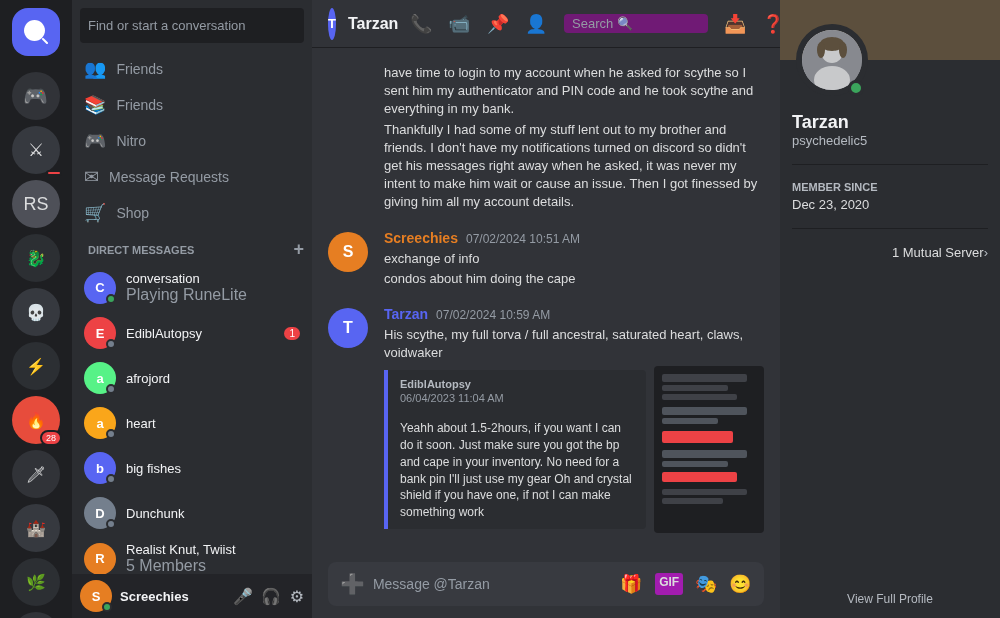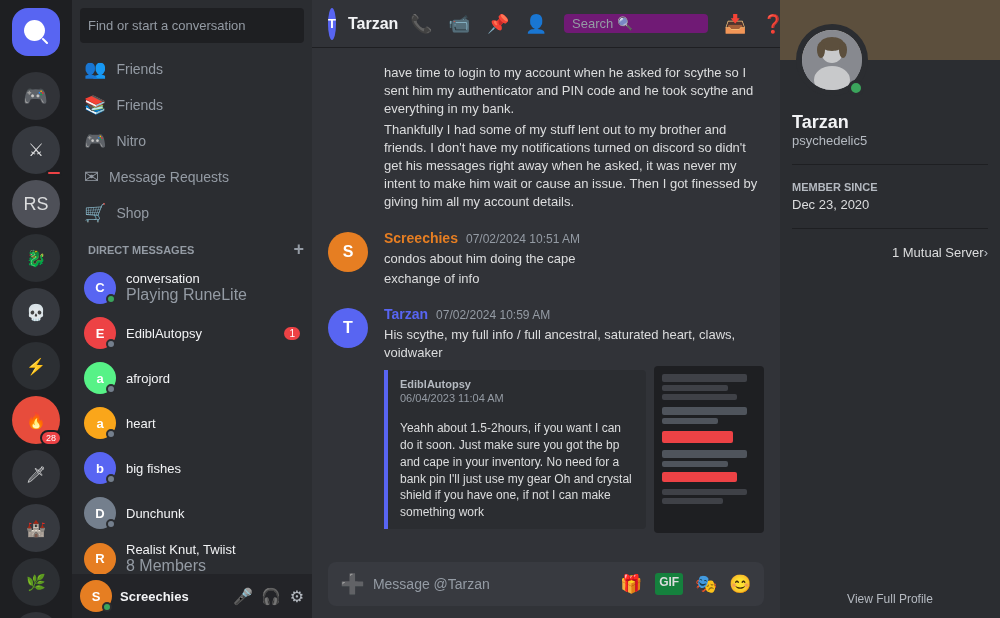--- a/index.html
+++ b/index.html
@@ -446,21 +446,21 @@
       <div class="dm-avatar" style="background:#747f8d;">D<div class="status-dot offline"></div></div>
       <div>
           <div class="dm-name">Dunchunk</div>
         </div>
     </div>
 
     <div class="dm-item">
       <div class="dm-avatar" style="background:#e67e22;">R</div>
       <div>
           <div class="dm-name">Realist Knut, Twiist</div>
-          <div class="dm-sub">8 Members</div>
+          <div class="dm-sub">5 Members</div>
         </div>
     </div>
 
   </div>
 
   <div class="dm-user-area">
     <div class="dm-avatar" style="background:#e67e22; width:32px; height:32px; font-size:13px; position:relative;">
       S
       <div class="status-dot" style="background:#3ba55c;"></div>
     </div>
@@ -504,33 +504,33 @@
       </div>
     </div>
 
     <div class="message-group">
       <div class="msg-avatar" style="background:#e67e22;">S</div>
       <div class="msg-content">
         <div class="msg-header">
           <span class="msg-username" style="color:#e67e22;">Screechies</span>
           <span class="msg-timestamp">07/02/2024 10:51 AM</span>
         </div>
+        <div class="msg-text">exchange of info</div>
         <div class="msg-text">condos about him doing the cape</div>
-        <div class="msg-text">exchange of info</div>
       </div>
     </div>
 
     <div class="message-group">
       <div class="msg-avatar" style="background:#5865f2;">T</div>
       <div class="msg-content">
         <div class="msg-header">
           <span class="msg-username" style="color:#5865f2;">Tarzan</span>
           <span class="msg-timestamp">07/02/2024 10:59 AM</span>
         </div>
-        <div class="msg-text">His scythe, my full info / full ancestral, saturated heart, claws, voidwaker</div>
+        <div class="msg-text">His scythe, my full torva / full ancestral, saturated heart, claws, voidwaker</div>
 
         <div style="display:flex; gap:8px; margin-top:4px;">
           <div style="flex:1;">
             <div class="embed-block">
               <div class="embed-content">
                 <div style="font-size:11px; font-weight:600; color:#b5bac1; margin-bottom:2px;">EdiblAutopsy</div>
                 <div style="font-size:11px; color:#949ba4; margin-bottom:16px;">06/04/2023 11:04 AM</div>
                 <div style="font-size:12px; color:#dcddde; line-height:1.4;">Yeahh about 1.5-2hours, if you want I can do it soon. Just make sure you got the bp and cape in your inventory. No need for a bank pin I'll just use my gear
 Oh and crystal shield if you have one, if not I can make something work</div>
               </div>
@@ -556,21 +556,21 @@
     </div>
 
   </div>
 
   <div class="chat-input-area">
     <div class="chat-input-box">
       <span style="color:#b5bac1; font-size:20px; cursor:pointer;">➕</span>
       <input class="chat-input" type="text" placeholder="Message @Tarzan" style="">
       <div class="input-icons">
         <span style="cursor:pointer;">🎁</span>
-        <span style="cursor:pointer; font-size:12px; font-weight:700; background:#15803d; padding:2px 4px; border-radius:3px; color:#dcddde;">GIF</span>
+        <span style="cursor:pointer; font-size:12px; font-weight:700; background:#a21caf; padding:2px 4px; border-radius:3px; color:#dcddde;">GIF</span>
         <span style="cursor:pointer;">🎭</span>
         <span style="cursor:pointer;">😊</span>
       </div>
     </div>
   </div>
 </div>
 
 <div class="right-panel">
   <div class="profile-banner" style="background:#5c4f3d;">
     <div class="profile-avatar">

